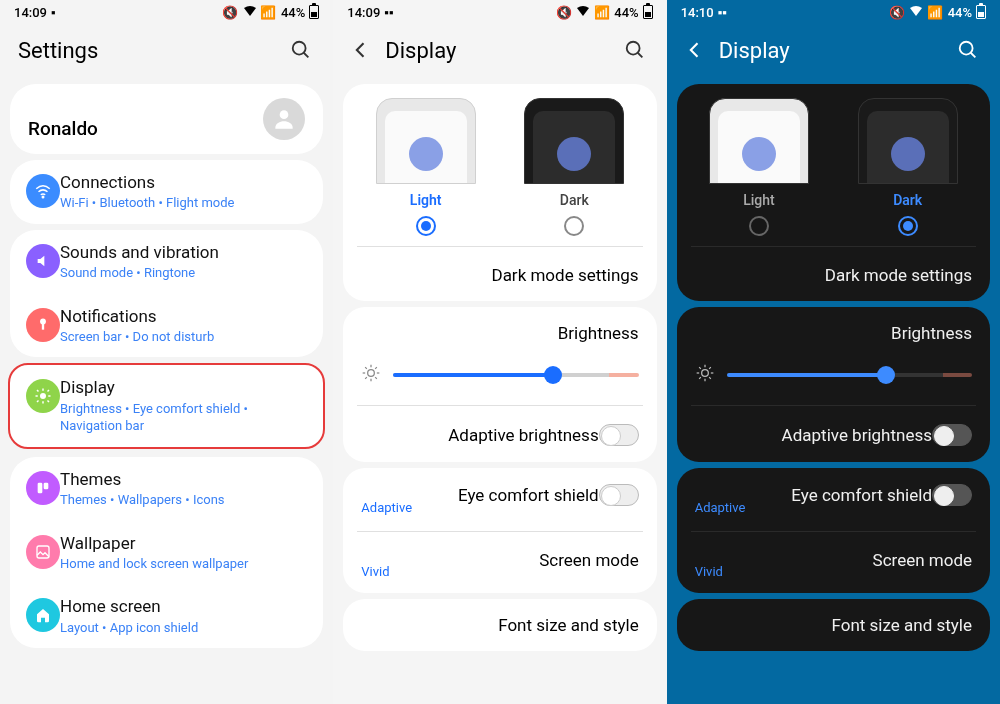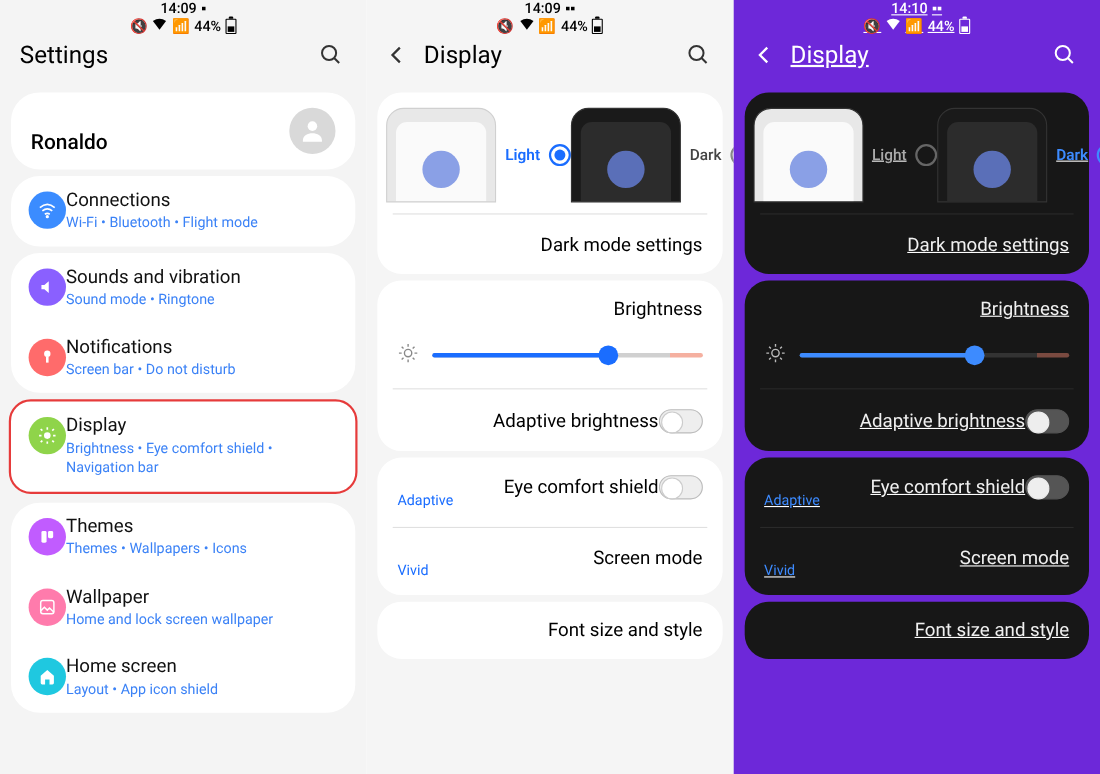--- a/index.html
+++ b/index.html
@@ -1,23 +1,23 @@
 <!DOCTYPE html>
 <html><head>
 <meta charset="utf-8">
 <style>
   * { margin:0; padding:0; box-sizing:border-box; font-family:-apple-system,BlinkMacSystemFont,"Segoe UI",Roboto,Arial,sans-serif; -webkit-font-smoothing:antialiased; }
   body { width:1000px; height:704px; display:flex; background:#fff; overflow:hidden; }
   .phone { width:333.33px; height:704px; position:relative; overflow:hidden; flex-shrink:0; }
   .p1 { background:#f4f4f4; }
   .p2 { background:#f5f5f5; }
-  .p3 { background:#6d28d9; color:#fff;text-decoration:underline; }
+  .p3 { background:#0369a1; color:#fff; }
 
   
-  .status { height:24px; display:flex; align-items:center; justify-content:space-between; padding:0 14px; font-size:13px; font-weight:500;flex-direction:column; }
+  .status { height:24px; display:flex; align-items:center; justify-content:space-between; padding:0 14px; font-size:13px; font-weight:500; }
   .status .left, .status .right { display:flex; align-items:center; gap:4px; }
   .p3 .status { color:#fff; }
   .sicon { display:inline-block; }
   .bat { width:10px; height:14px; border:1px solid currentColor; border-radius:1px; position:relative; }
   .bat::before { content:""; position:absolute; left:2px; top:-3px; width:4px; height:2px; background:currentColor; border-radius:1px 1px 0 0; }
   .bat::after { content:""; position:absolute; left:1px; right:1px; bottom:1px; height:44%; background:currentColor; }
 
   
   .hdr { display:flex; align-items:center; justify-content:space-between; padding:12px 18px 14px; }
   .hdr .title { font-size:22px; font-weight:400; }
@@ -35,21 +35,21 @@
   .iicon { width:34px; height:34px; border-radius:50%; flex-shrink:0; display:flex; align-items:center; justify-content:center; color:#fff; margin-top:2px;}
   .ic-blue{background:#3b8cff;} .ic-purple{background:#8a60ff;} .ic-red{background:#ff6b6b;} .ic-green{background:#8fd44a;}
   .ic-pink{background:#ff7bac;} .ic-magenta{background:#c15cff;} .ic-cyan{background:#1fc8e0;}
   .item .t1 { font-size:17px; color:#111; line-height:1.25; }
   .item .t2 { font-size:13px; color:#3b82f6; line-height:1.35; margin-top:1px;}
 
   
   .section { background:#fff; border-radius:22px; margin:6px 10px; padding:2px 0; }
   .p3 .section { background:#171717; }
   .theme-row { display:flex; padding:12px 8px 6px; }
-  .theme-col { flex:1; display:flex; flex-direction:row; align-items:center; gap:8px; }
+  .theme-col { flex:1; display:flex; flex-direction:column; align-items:center; gap:8px; }
   .thumb { width:100px; height:86px; border-radius:16px 16px 0 0; border:1px solid #d0d0d0; position:relative; overflow:hidden; background:#e8e8e8;}
   .thumb.dark { background:#1a1a1a; border-color:#333; }
   .p3 .thumb { border-color:#333; }
   .thumb .inner { position:absolute; left:8px; right:8px; bottom:0; top:12px; border-radius:10px 10px 0 0; background:#fafafa; }
   .thumb.dark .inner { background:#2c2c2c; }
   .thumb .dot { position:absolute; left:50%; top:38px; transform:translateX(-50%); width:34px; height:34px; border-radius:50%; background:#8aa0e6; }
   .thumb.dark .dot { background:#5a6fb8; }
   .theme-lbl { font-size:14px; font-weight:600; }
   .lbl-sel { color:#1a6dff; }
   .lbl-unsel-light { color:#444; font-weight:500;}

